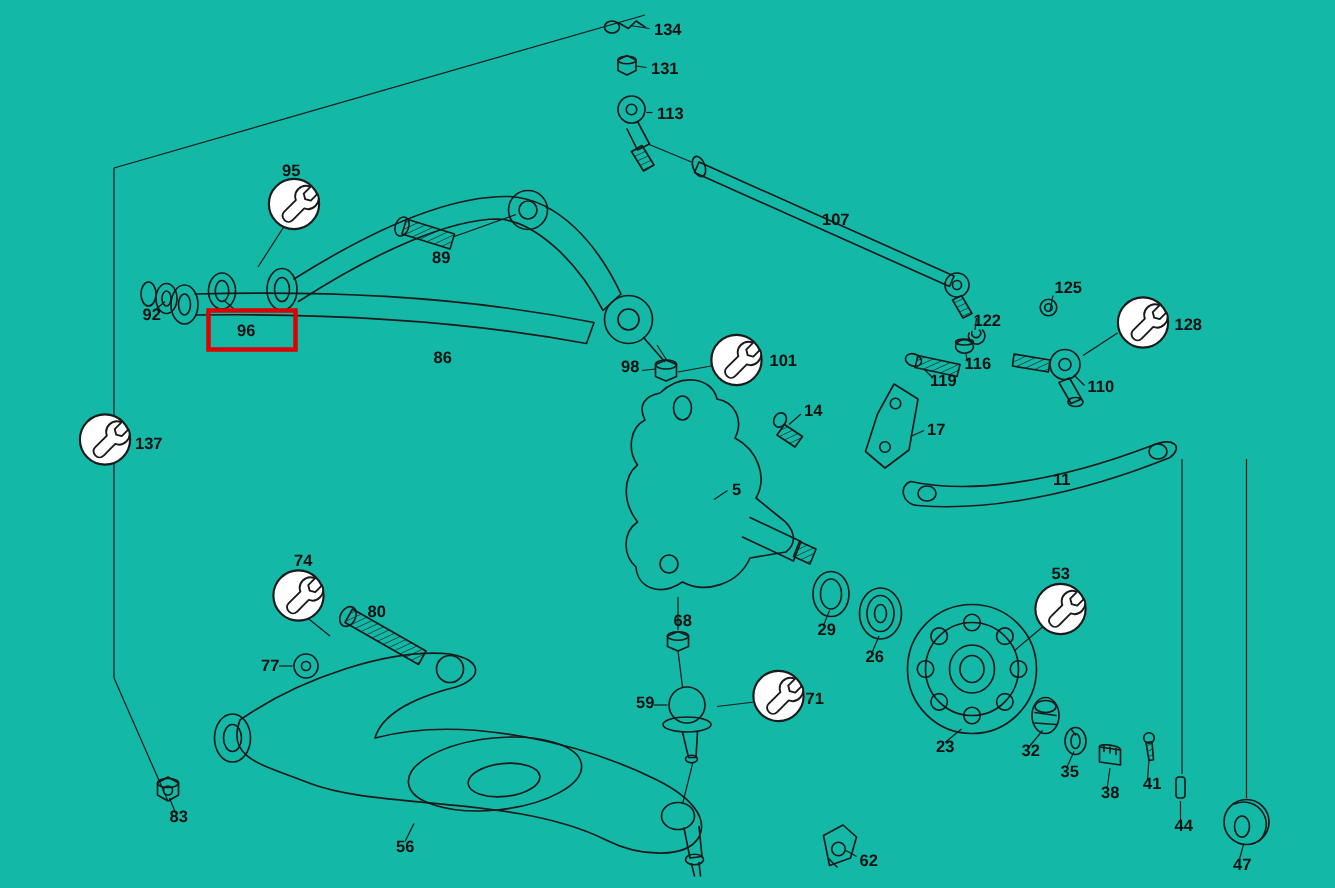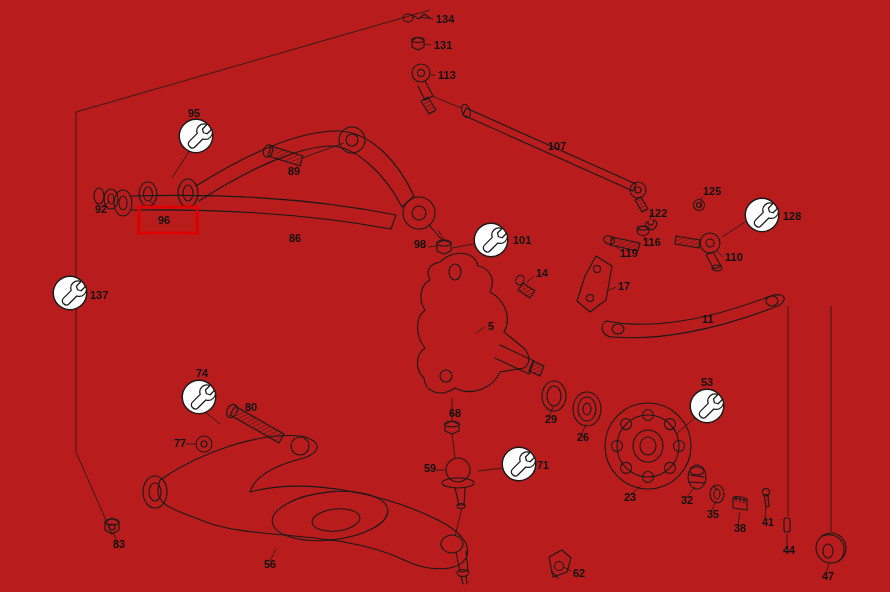--- a/index.html
+++ b/index.html
@@ -1,20 +1,20 @@
 <!DOCTYPE html>
 <html><head>
 <meta charset="utf-8">
 <style>
   html,body{margin:0;padding:0}
   body{
     width:890px;height:592px;overflow:hidden;background:#fff;
     font-family:"Liberation Sans", sans-serif;
   }
-  .stage{position:relative;width:890px;height:592px;background:#b91c1c}
+  .stage{position:relative;width:890px;height:592px;background:#14b8a6}
   svg{display:block}
   svg text{font:700 11px "Liberation Sans", sans-serif;fill:#111}
   .ln{stroke:#1a1a1a;fill:none;stroke-width:1.1;stroke-linejoin:round;stroke-linecap:round}
   .thin{stroke:#1a1a1a;fill:none;stroke-width:0.8}
 </style>
 </head>
 <body>
 
 <div class="stage">
 <svg width="890" height="592" viewBox="0 0 890 592" xmlns="http://www.w3.org/2000/svg">

